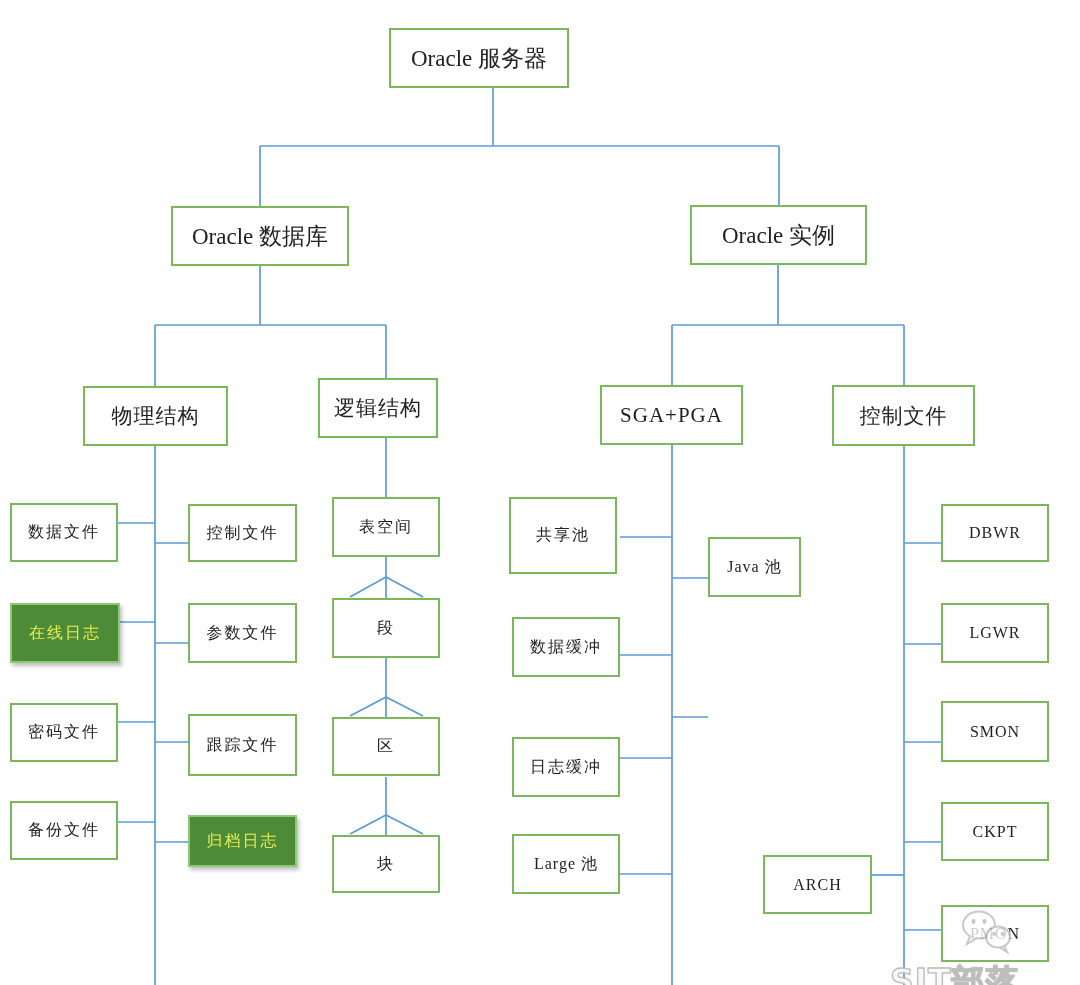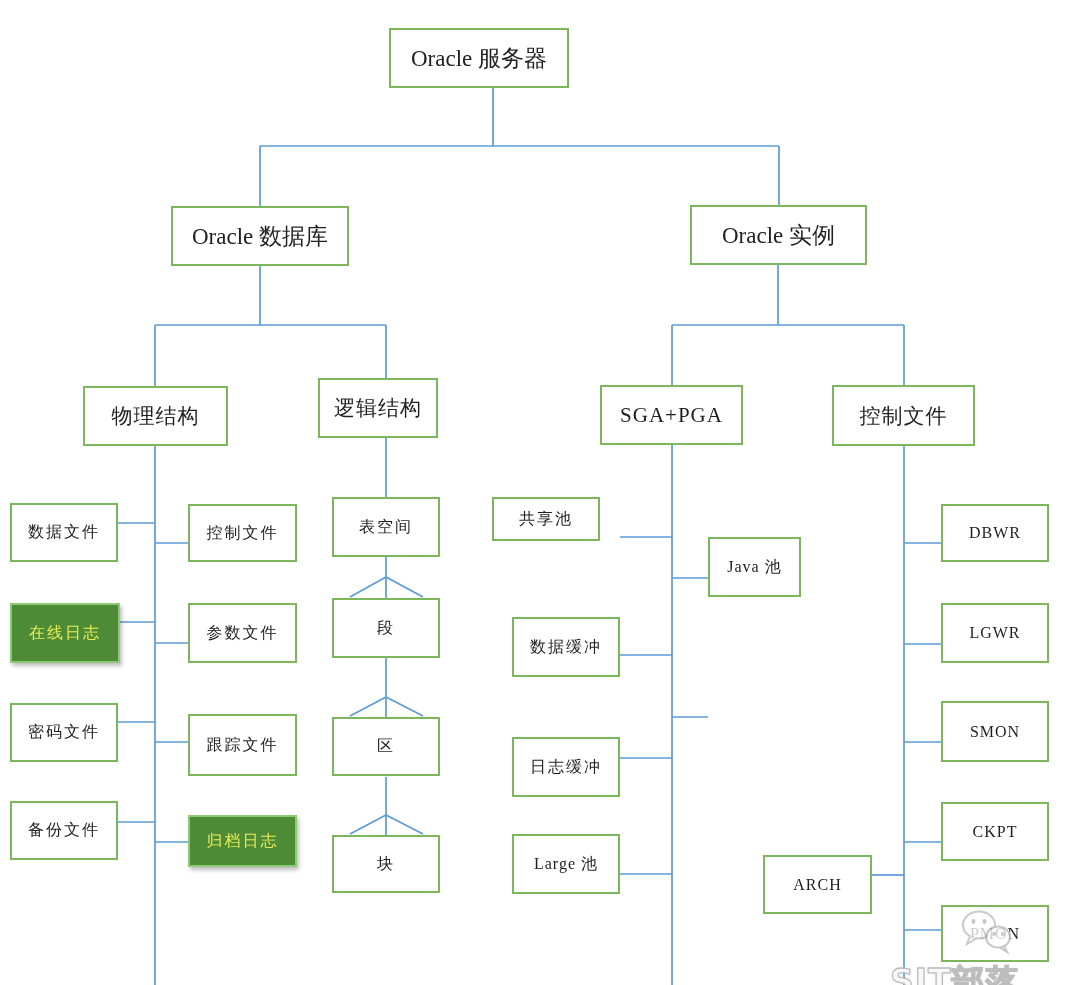--- a/index.html
+++ b/index.html
@@ -148,21 +148,21 @@
   <div class="node leaf" style="left:332px;top:598px;width:108px;height:60px">
       <span>段</span>
     </div>
   <div class="node leaf" style="left:332px;top:717px;width:108px;height:59px">
       <span>区</span>
     </div>
   <div class="node leaf" style="left:332px;top:835px;width:108px;height:58px">
       <span>块</span>
     </div>
 
-  <div class="node leaf" style="left:492px;top:497px;width:108px;height:44px">
+  <div class="node leaf" style="left:509px;top:497px;width:108px;height:77px">
       <span>共享池</span>
     </div>
   <div class="node leaf" style="left:512px;top:617px;width:108px;height:60px">
       <span>数据缓冲</span>
     </div>
   <div class="node leaf" style="left:512px;top:737px;width:108px;height:60px">
       <span>日志缓冲</span>
     </div>
   <div class="node leaf leaf-en" style="left:512px;top:834px;width:108px;height:60px">
       <span>Large 池</span>

